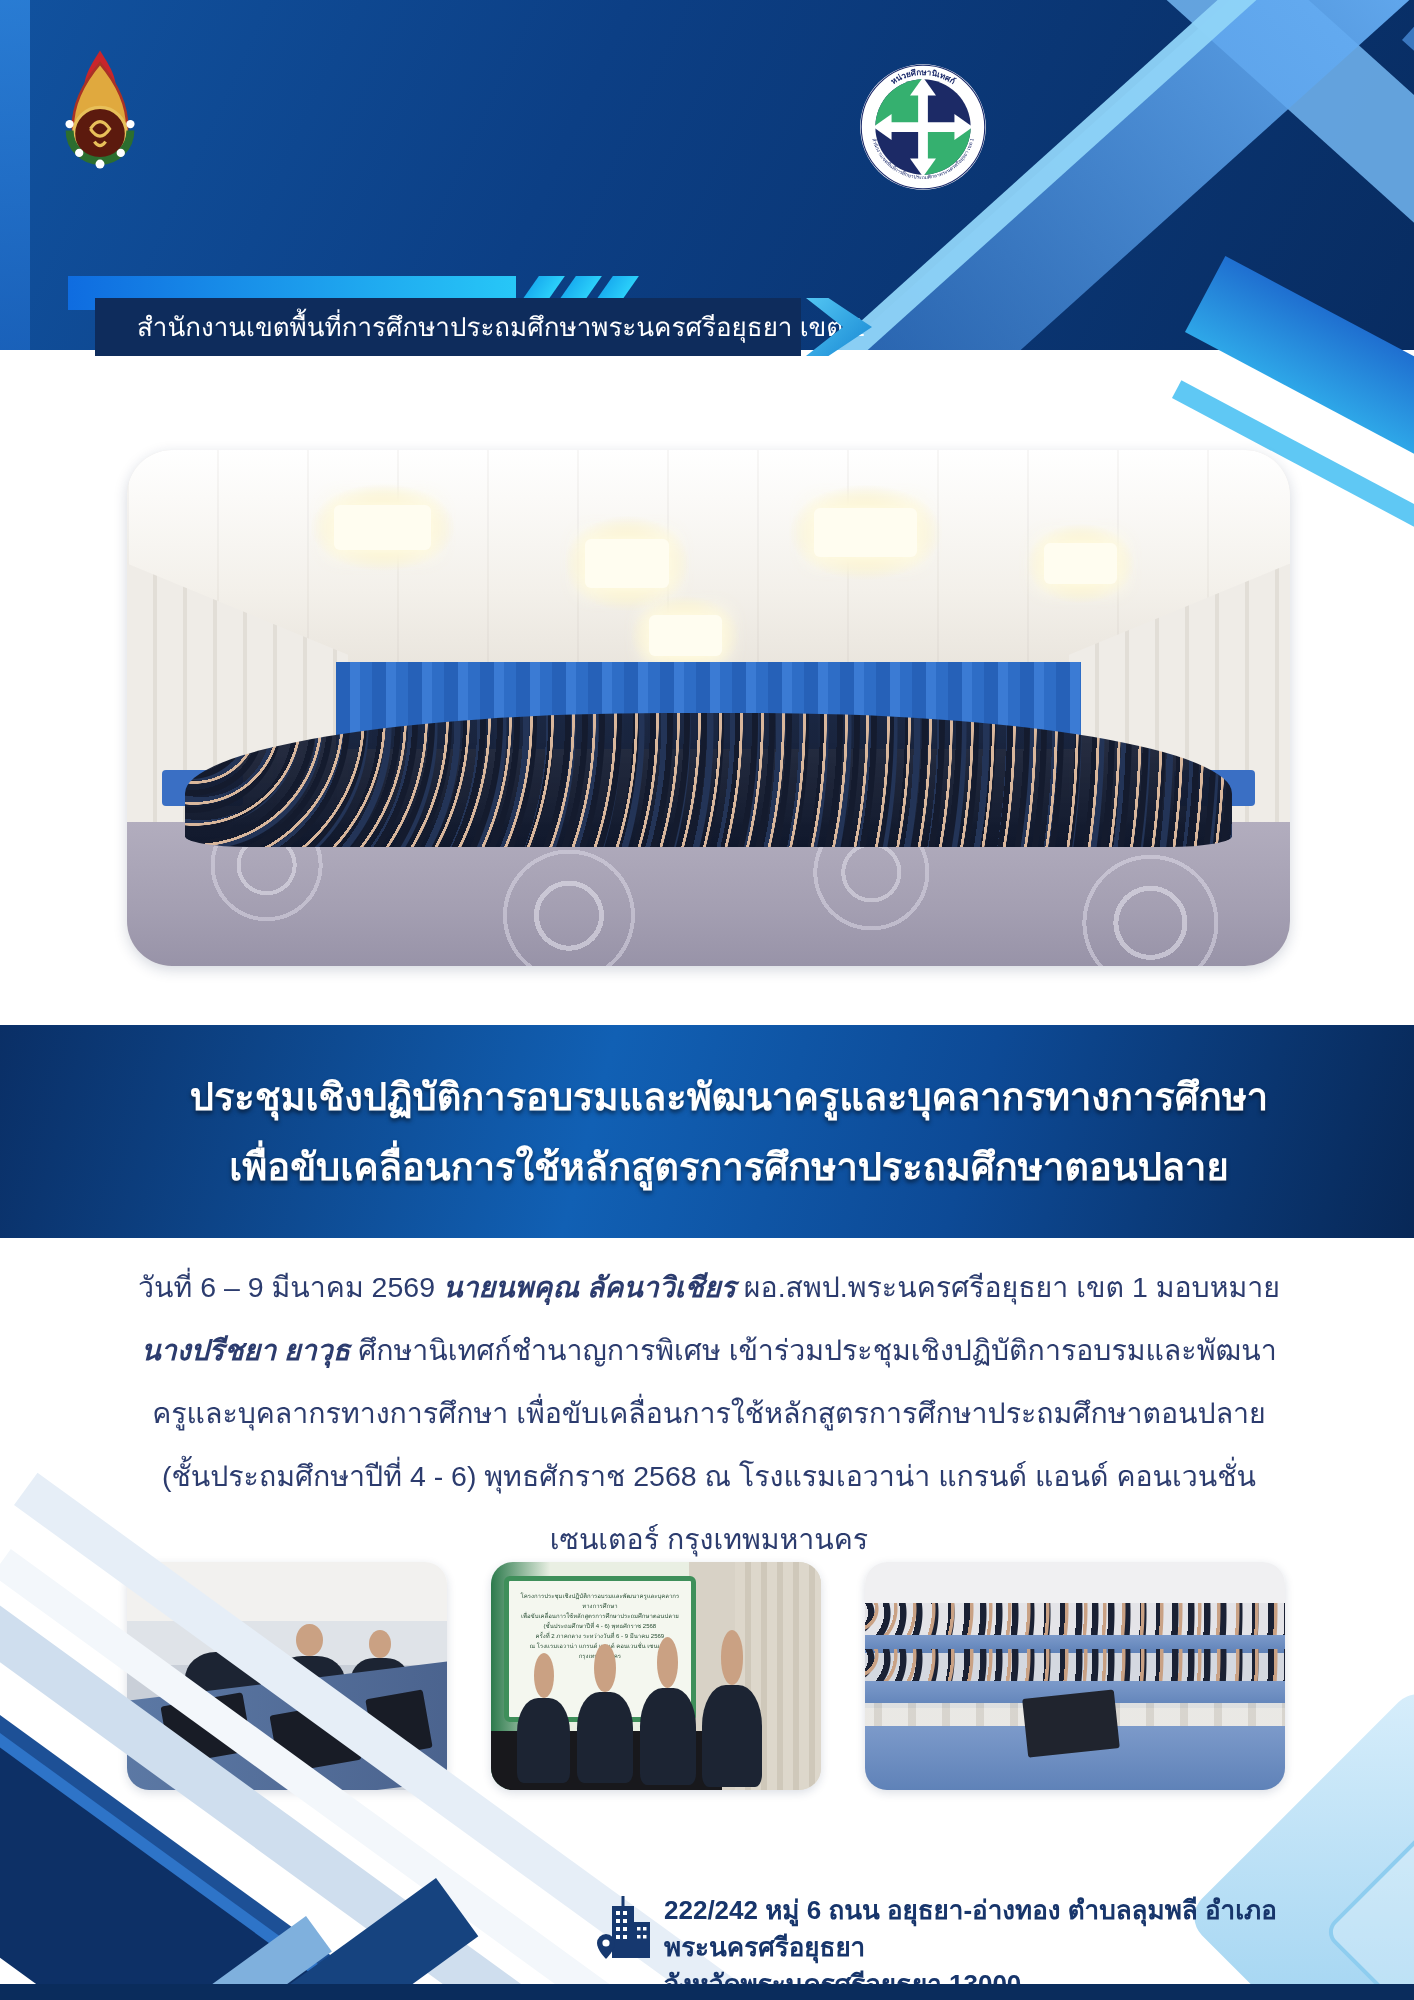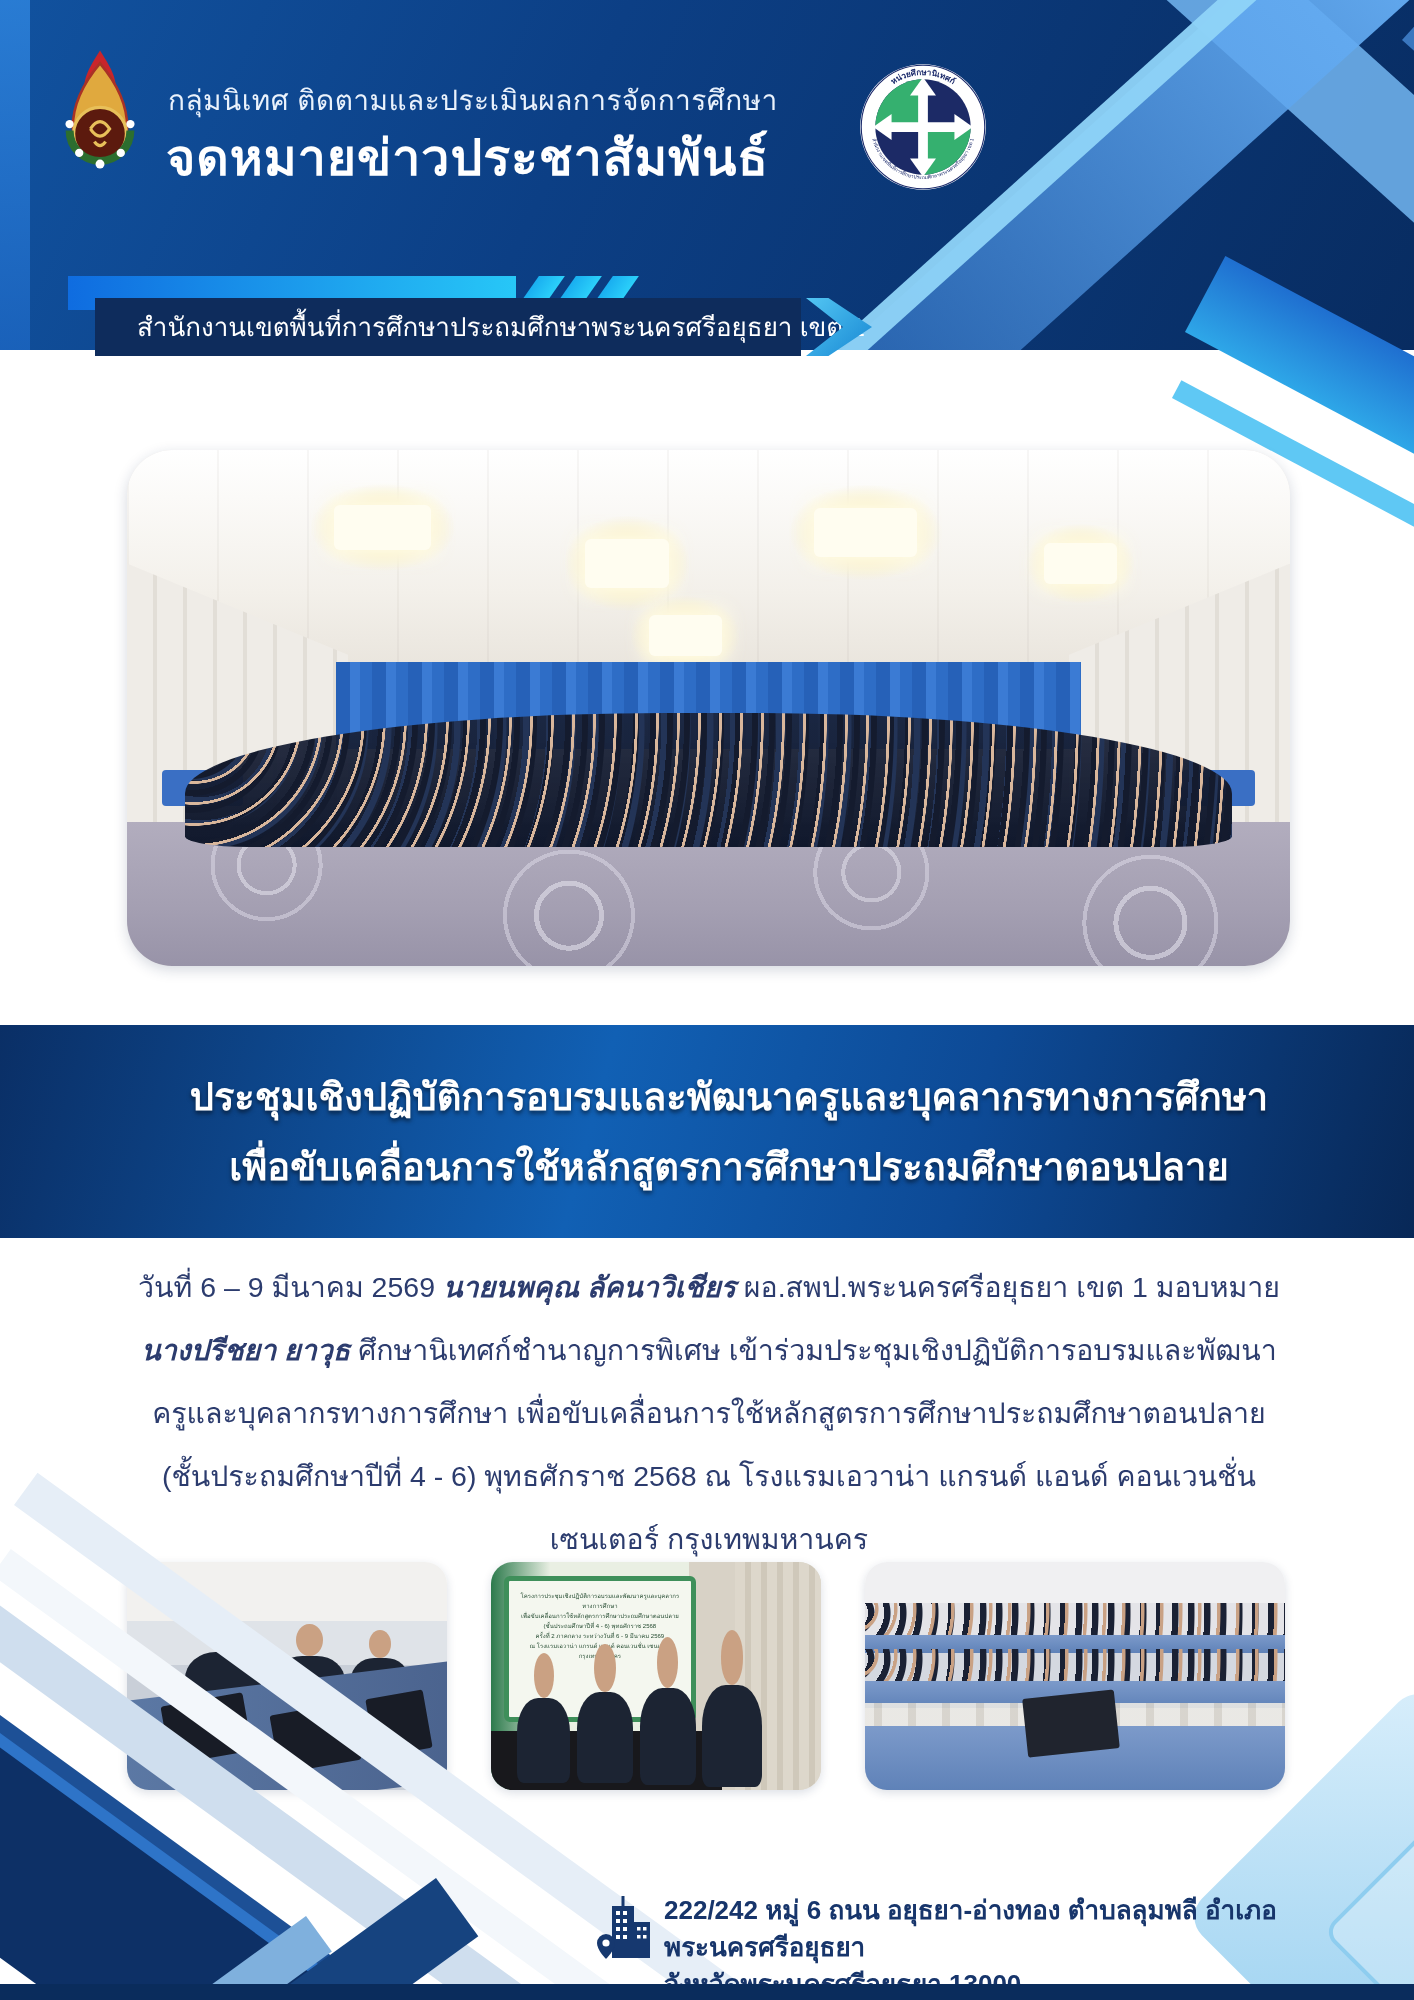--- a/index.html
+++ b/index.html
@@ -162,22 +162,20 @@
       <circle cx="30" cy="52" r="16.5" fill="#5c1a0e" stroke="#e8c05a" stroke-width="2"></circle>
       <path d="M24 49 q6 -9 12 0 q-6 9 -12 0 M26.5 57 q3.5 5 7 0" fill="none" stroke="#e8c05a" stroke-width="2"></path>
       <path d="M11 50 a19 19 0 0 0 38 0" fill="none" stroke="#2c6e2f" stroke-width="5"></path>
       <circle cx="11" cy="46" r="2.6" fill="#fff"></circle>
         <circle cx="49" cy="46" r="2.6" fill="#fff"></circle>
       <circle cx="17" cy="64" r="2.6" fill="#fff"></circle>
         <circle cx="43" cy="64" r="2.6" fill="#fff"></circle>
       <circle cx="30" cy="71" r="2.8" fill="#fff"></circle>
     </svg>
 
-    <div class="hdr-line1">กลุ่มนิเทศ ติดตามและประเมินผลการจัดการศึกษา</div>
-    <div class="hdr-line2">จดหมายข่าวประชาสัมพันธ์</div>
 
     <svg class="unit-logo" viewBox="0 0 120 120">
       <circle cx="60" cy="60" r="58" fill="#ffffff"></circle>
       <circle cx="60" cy="60" r="57" fill="none" stroke="#1b2a6b" stroke-width="1"></circle>
       <circle cx="60" cy="60" r="44" fill="#1c2a66"></circle>
       <path d="M60 16 A44 44 0 0 0 16 60 L60 60 Z" fill="#35b06f"></path>
       <path d="M60 104 A44 44 0 0 0 104 60 L60 60 Z" fill="#35b06f"></path>
       <line x1="60" y1="28" x2="60" y2="92" stroke="#ffffff" stroke-width="9"></line>
       <line x1="28" y1="60" x2="92" y2="60" stroke="#ffffff" stroke-width="9"></line>
       <path d="M60 14 L48 31 L72 31 Z" fill="#ffffff"></path>

